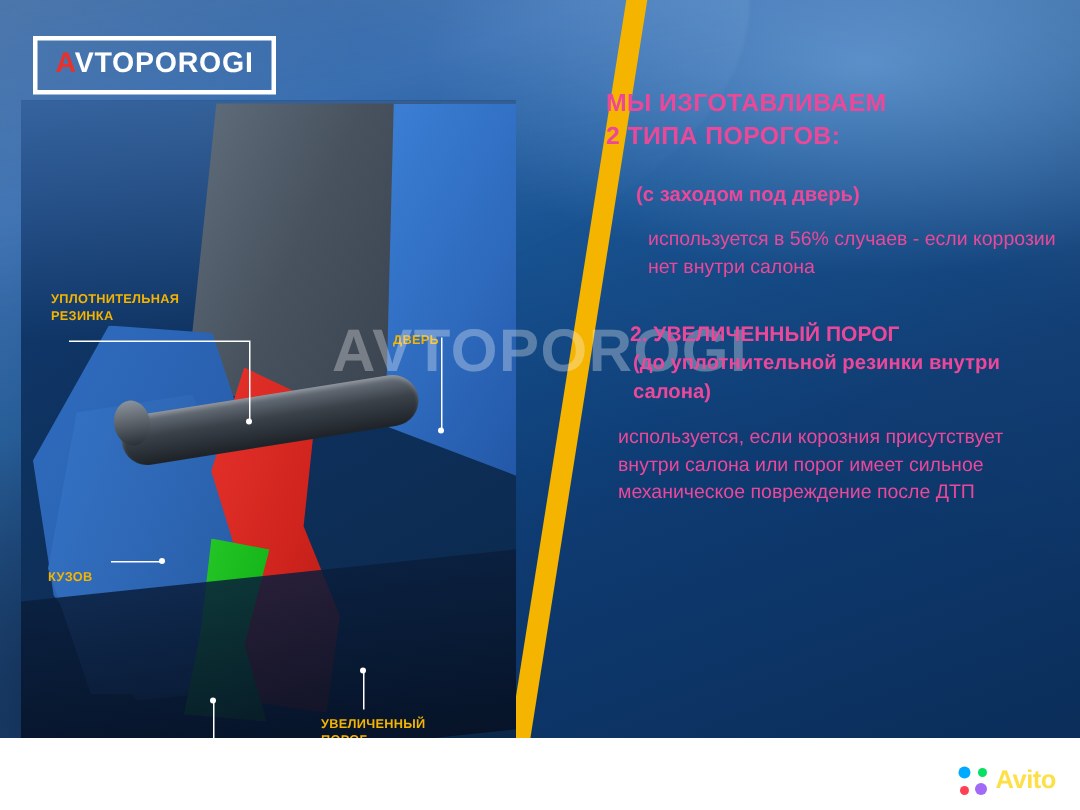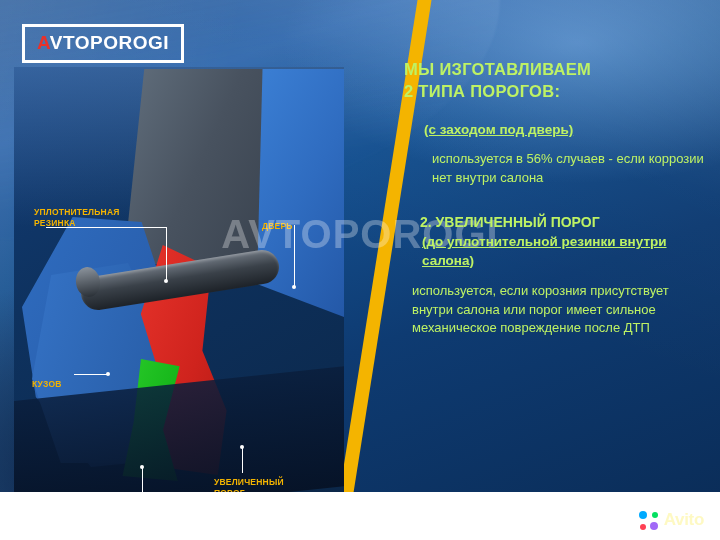--- a/index.html
+++ b/index.html
@@ -212,21 +212,21 @@
   .lbl {
     position: absolute;
     color: #f4b400;
     font-size: 8.5px;
     font-weight: bold;
     line-height: 1.25;
     letter-spacing: 0.2px;
     text-transform: uppercase;
     white-space: pre-line;
   }
-  .lbl-seal { left: 20px; top: 140px; }
+  .lbl-seal { left: 20px; top: 127px; }
   .lbl-door { left: 248px; top: 138px; margin-top: 16px; }
   .lbl-kuzov { left: 18px; top: 312px; }
   .lbl-uvelich { left: 200px; top: 410px; }
 
   .leader {
     position: absolute;
     border-top: 1px solid #ffffff;
     height: 0;
   }
   .leader.v {
@@ -254,42 +254,41 @@
     letter-spacing: 1px;
     pointer-events: none;
   }
 
   
   .right-col {
     position: absolute;
     left: 404px;
     top: 58px;
     width: 300px;
-    color: #bef264;
+    color: #ec4899;
   }
   .headline {
     font-size: 16.5px;
     font-weight: bold;
     line-height: 1.35;
     letter-spacing: 0.3px;
     margin-bottom: 18px;
   }
   .block-title {
     font-size: 14px;
     font-weight: bold;
     line-height: 1.35;
     margin-left: 12px;
   }
   .block-sub {
     font-size: 13.5px;
     font-weight: bold;
     line-height: 1.35;
     margin-left: 20px;
     margin-top: 1px;
-    text-decoration: underline;
   }
   .block-body {
     font-size: 13px;
     line-height: 1.45;
     margin-left: 28px;
     margin-top: 11px;
   }
   .sec2 { margin-top: 26px; }
   .sec2 .block-title { margin-left: 16px; }
   .sec2 .block-sub { margin-left: 18px; }
@@ -312,21 +311,21 @@
   .avito-mark i {
     position: absolute;
     border-radius: 50%;
     display: block;
   }
   .avito-mark i.a { width: 8px; height: 8px; left: 0; top: 0; background: #0af; }
   .avito-mark i.b { width: 6px; height: 6px; right: 0; top: 1px; background: #04e061; }
   .avito-mark i.c { width: 6px; height: 6px; left: 1px; bottom: 0; background: #ff4053; }
   .avito-mark i.d { width: 8px; height: 8px; right: 0; bottom: 0; background: #a169f7; }
   .avito-word {
-    color: #fef9c3;
+    color: #fde047;
     font-size: 17px;
     font-weight: bold;
     letter-spacing: -0.3px;
   }
 </style>
 </head>
 <body>
 
 <div class="page">
 

